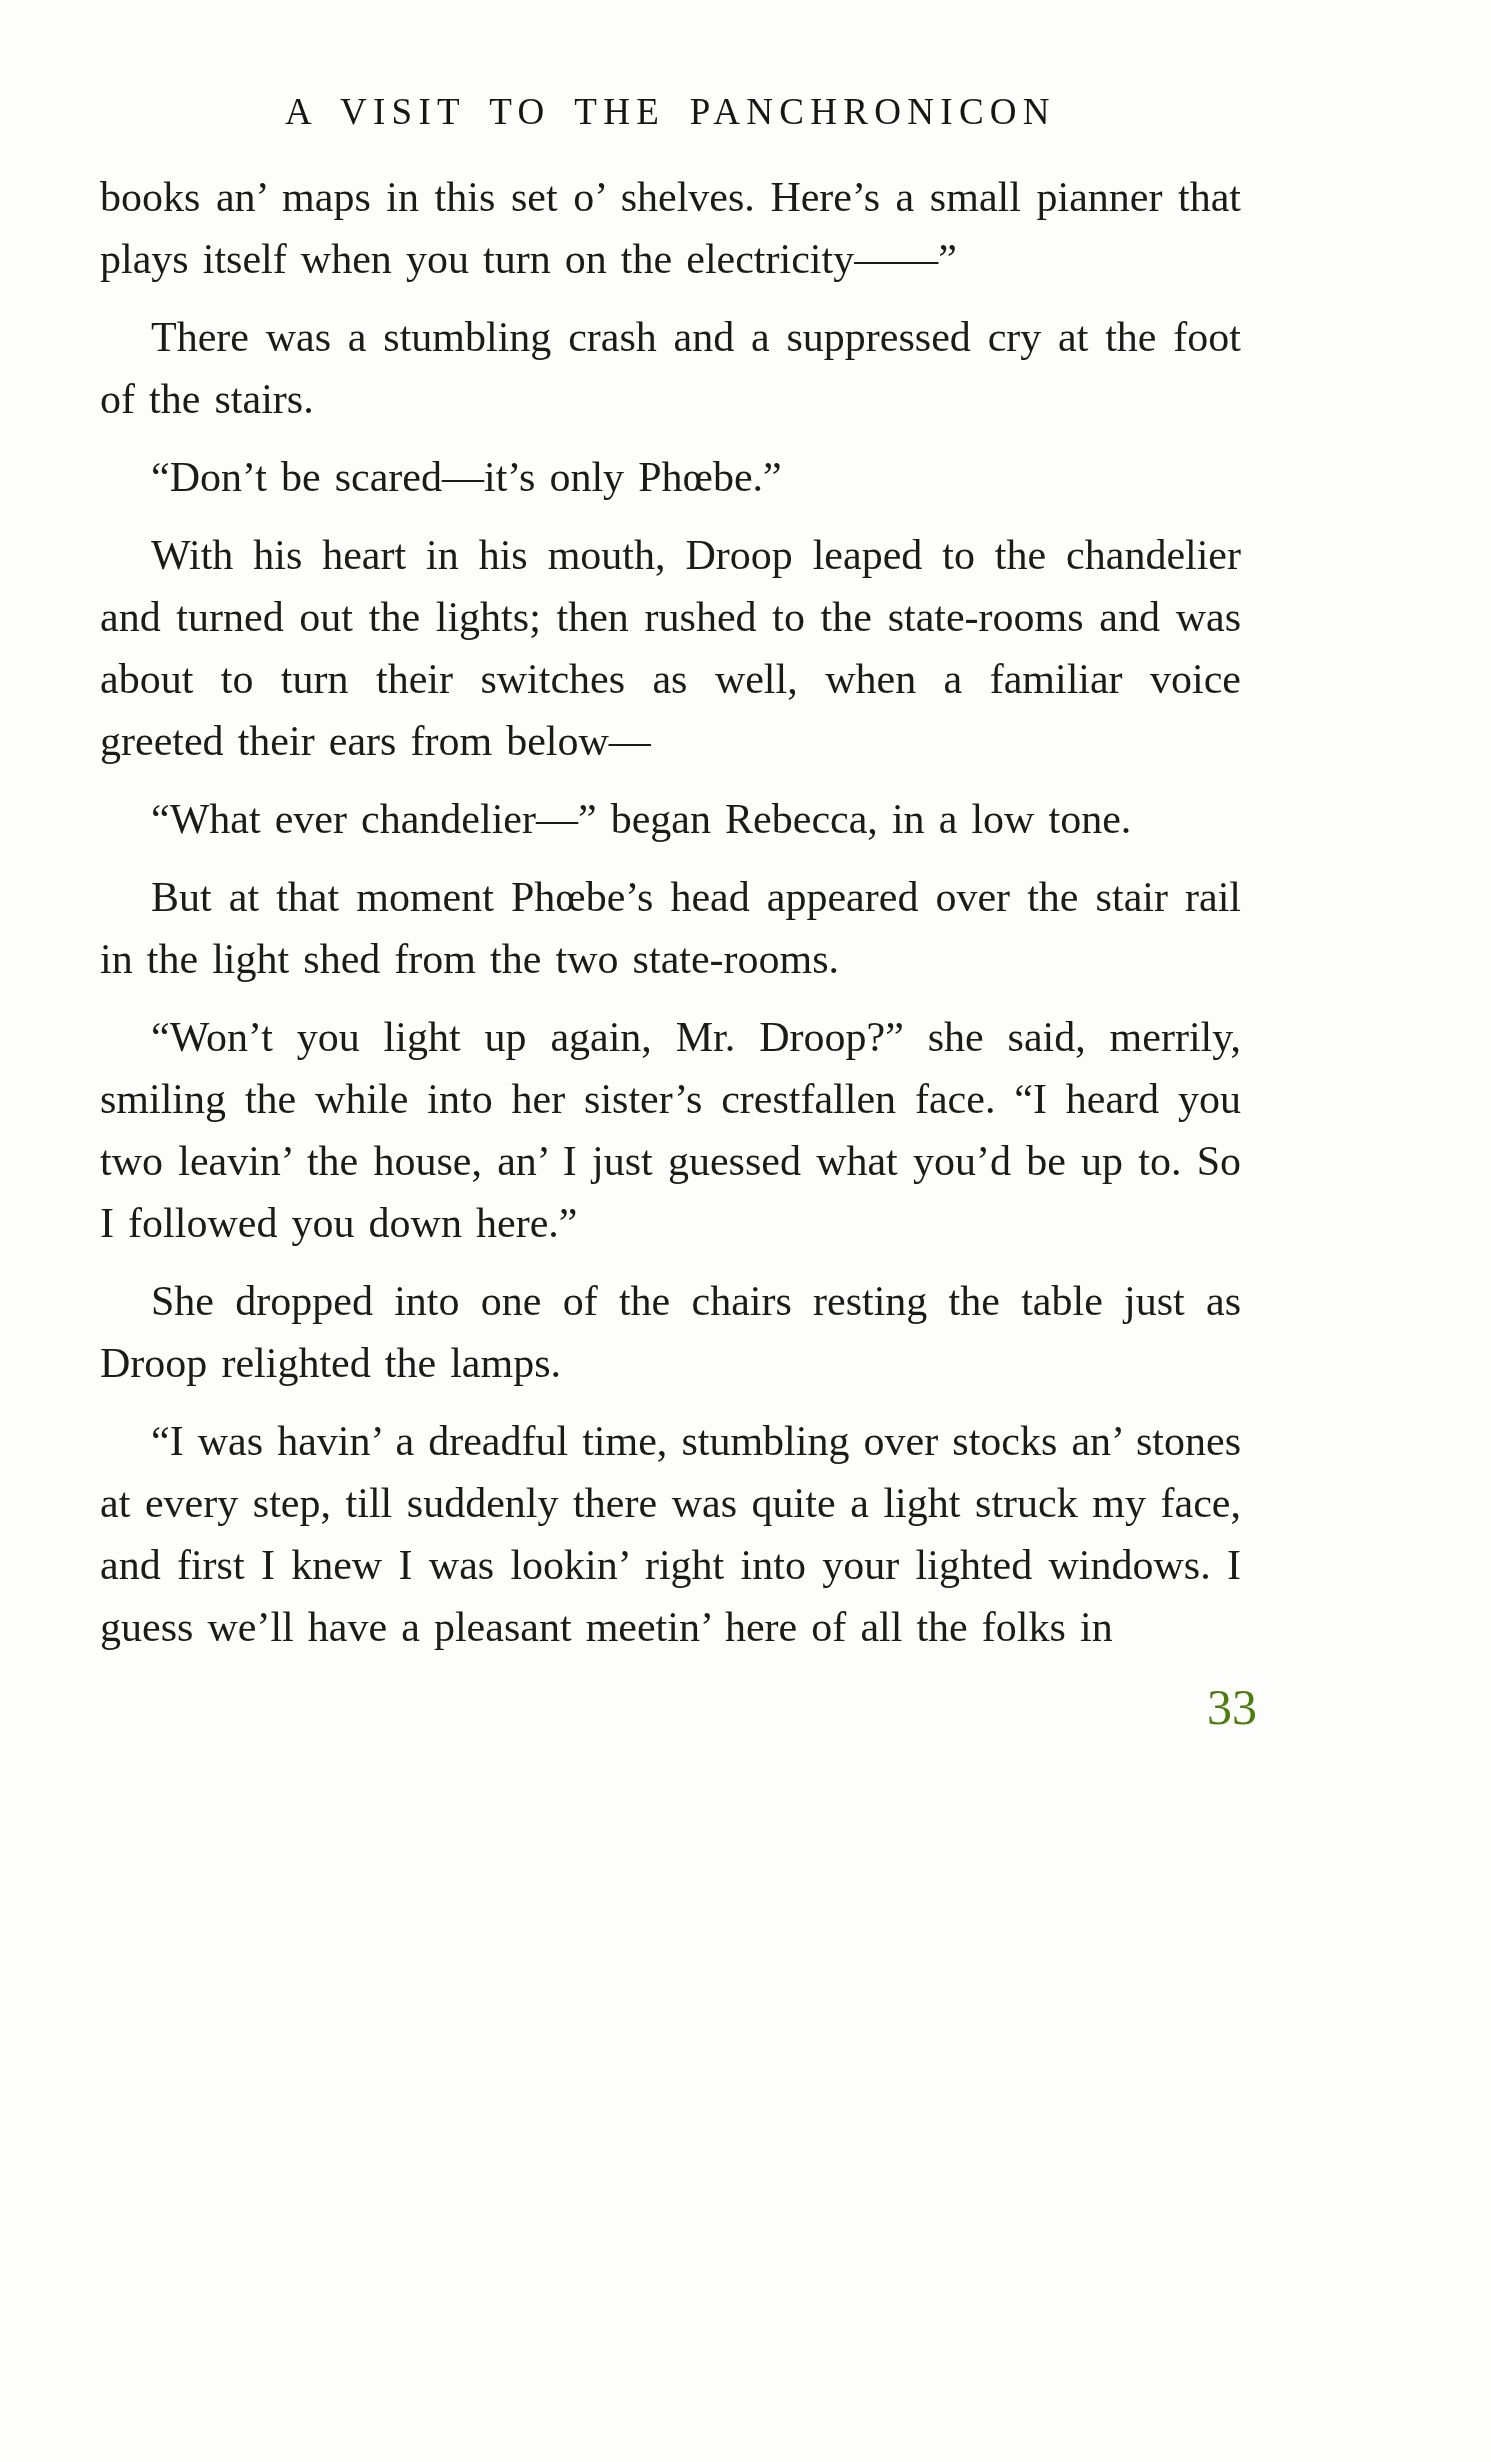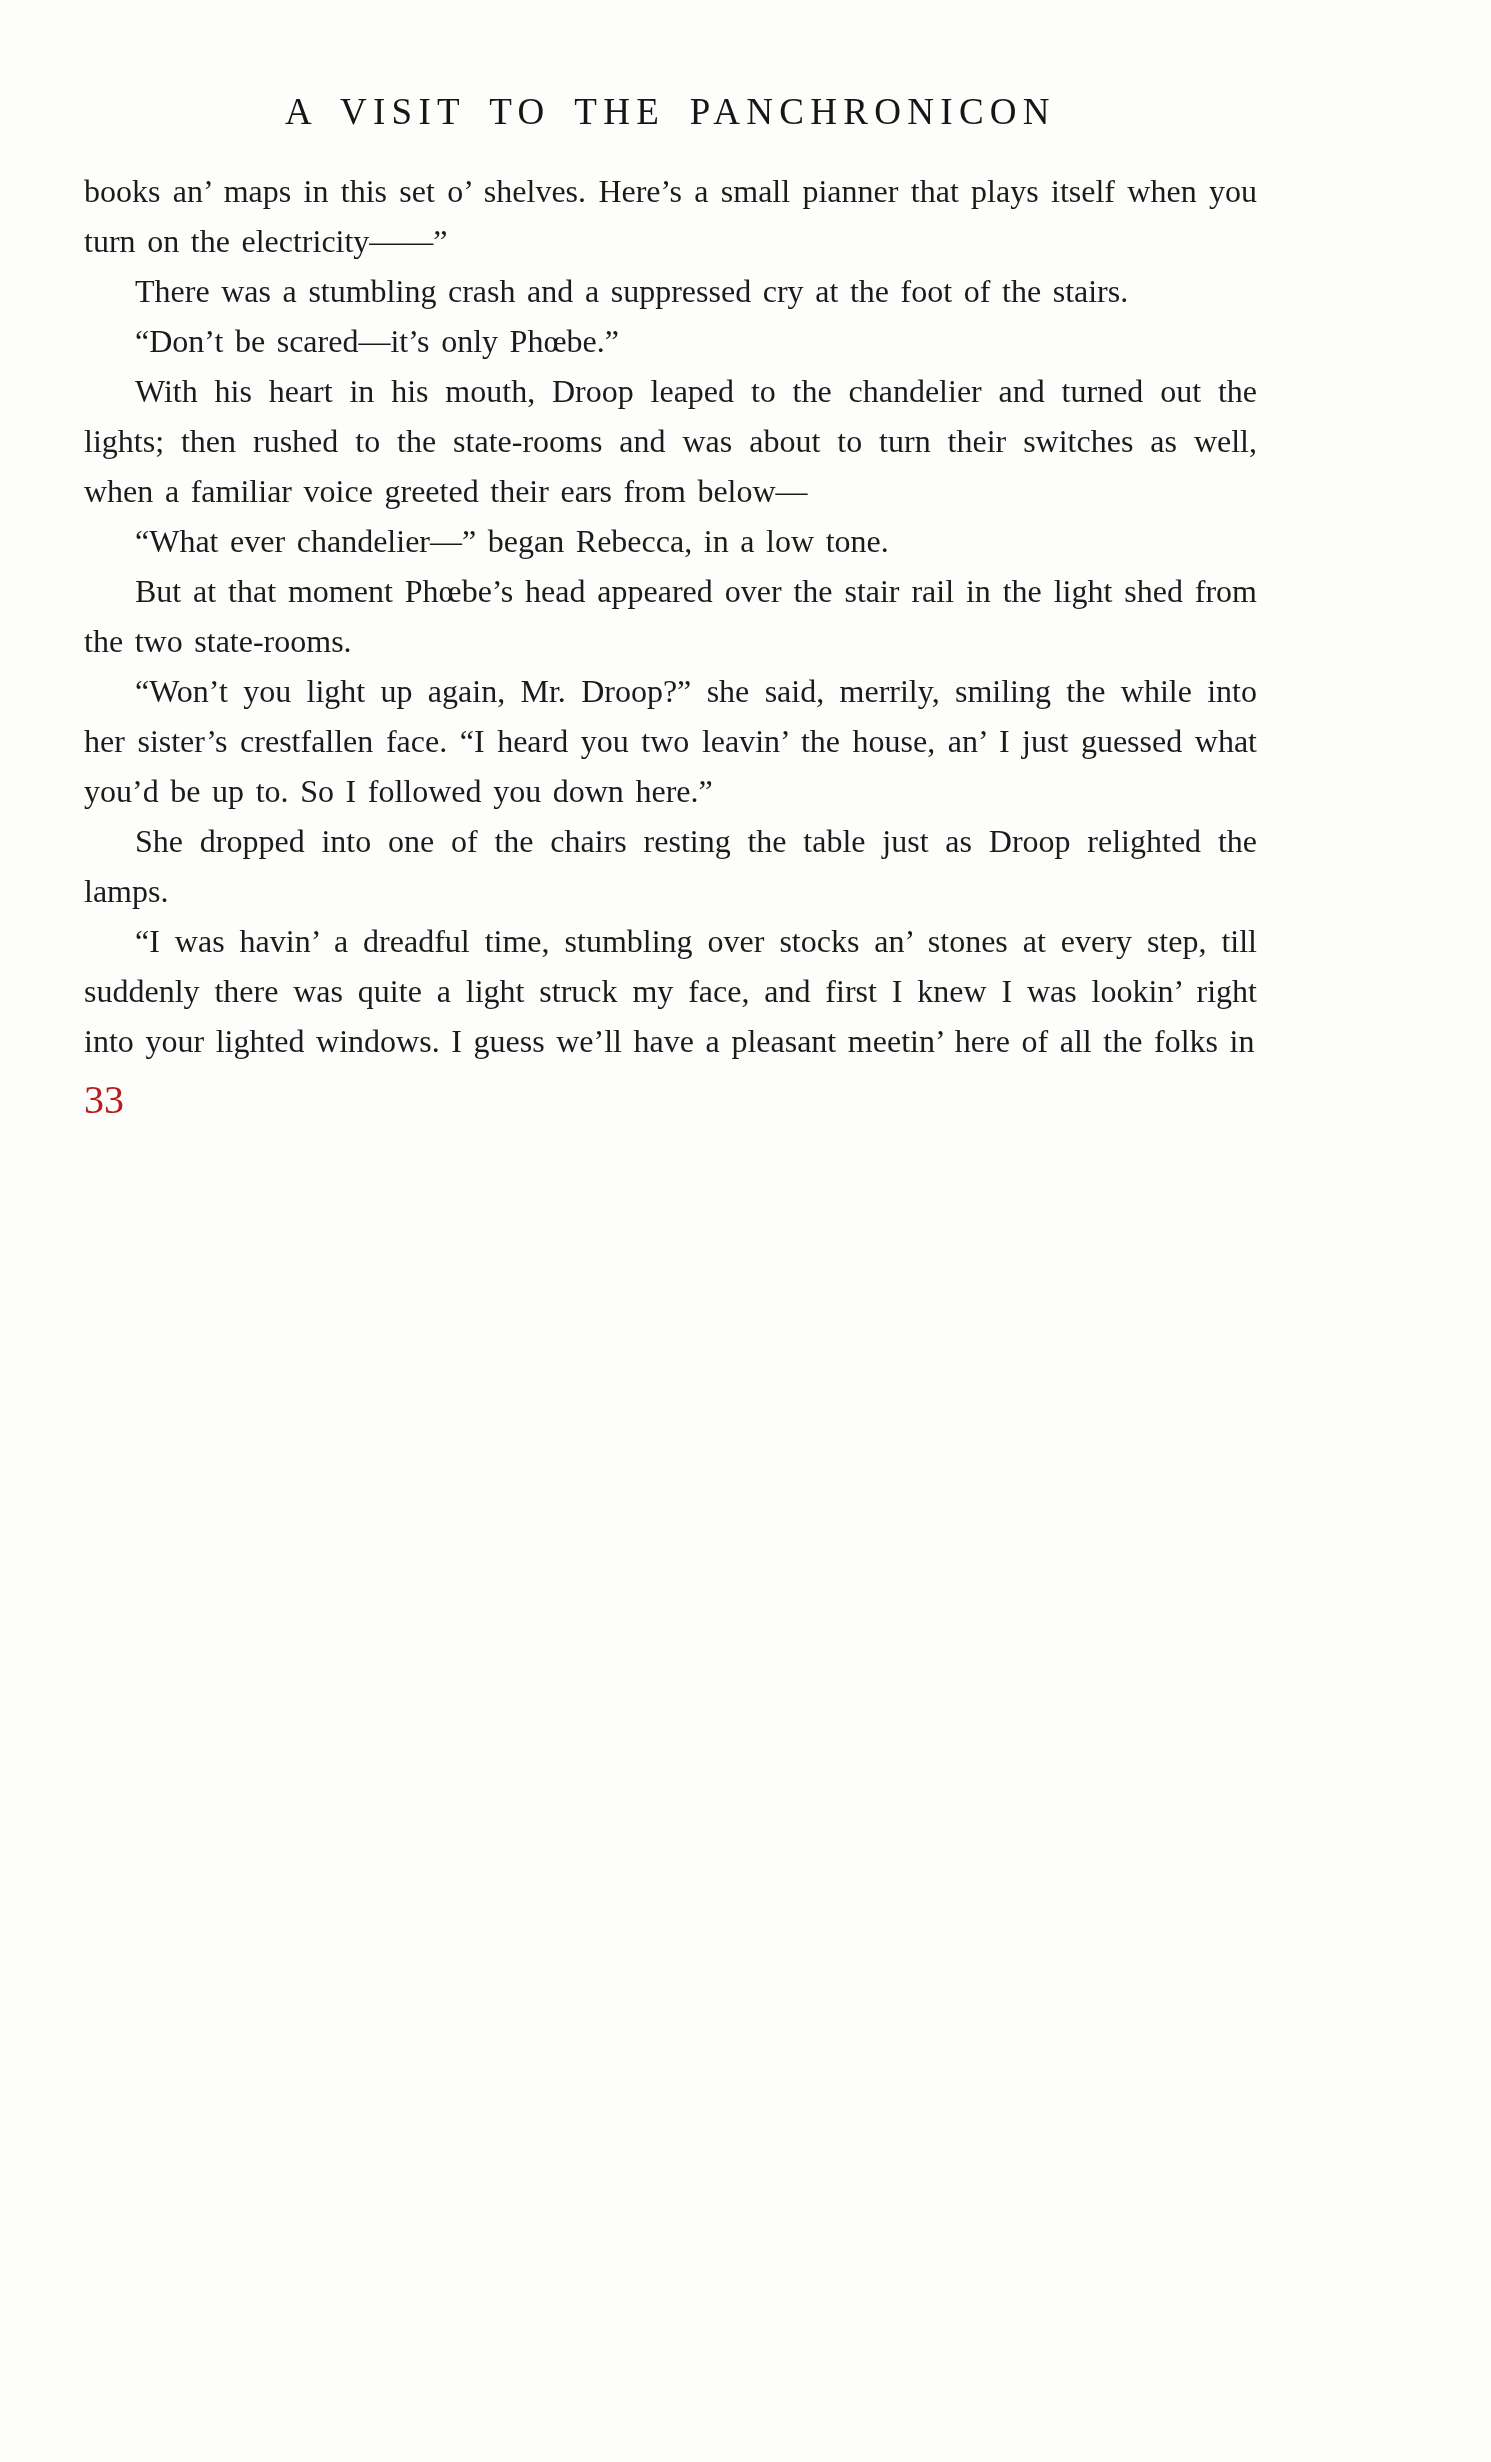--- a/index.html
+++ b/index.html
@@ -31,37 +31,37 @@
   .running-head {
     text-align: center;
     font-size: 37px;
     letter-spacing: 6.3px;
     word-spacing: 9px;
     color: #161616;
     margin-bottom: 33px;
     white-space: nowrap;
   }
   .body-text p.para {
-    margin: 0;
-    font-size: 32px;
-    line-height: 50px;
+    margin: 16px;
+    font-size: 42px;
+    line-height: 62px;
     text-align: justify;
     word-spacing: 3.6px;
     color: #1b1b1b;
   }
   .body-text p.para.indent {
     text-indent: 51px;
   }
   
   .page-number {
-    text-align: left;
-    font-size: 40px;
+    text-align: right;
+    font-size: 50px;
     margin-top: 0px;
     line-height: 67px;
-    color: #b91c1c;
+    color: #4d7c0f;
   }
 </style>
 </head>
 <body>
 
 <div class="page">
   <div class="content">
     <div class="running-head">A VISIT TO THE PANCHRONICON</div>
     <div class="body-text" id="paragraphs">
         <p class="para">books an’ maps in this set o’ shelves.  Here’s a small pianner that plays itself when you turn on the electricity——”</p>

